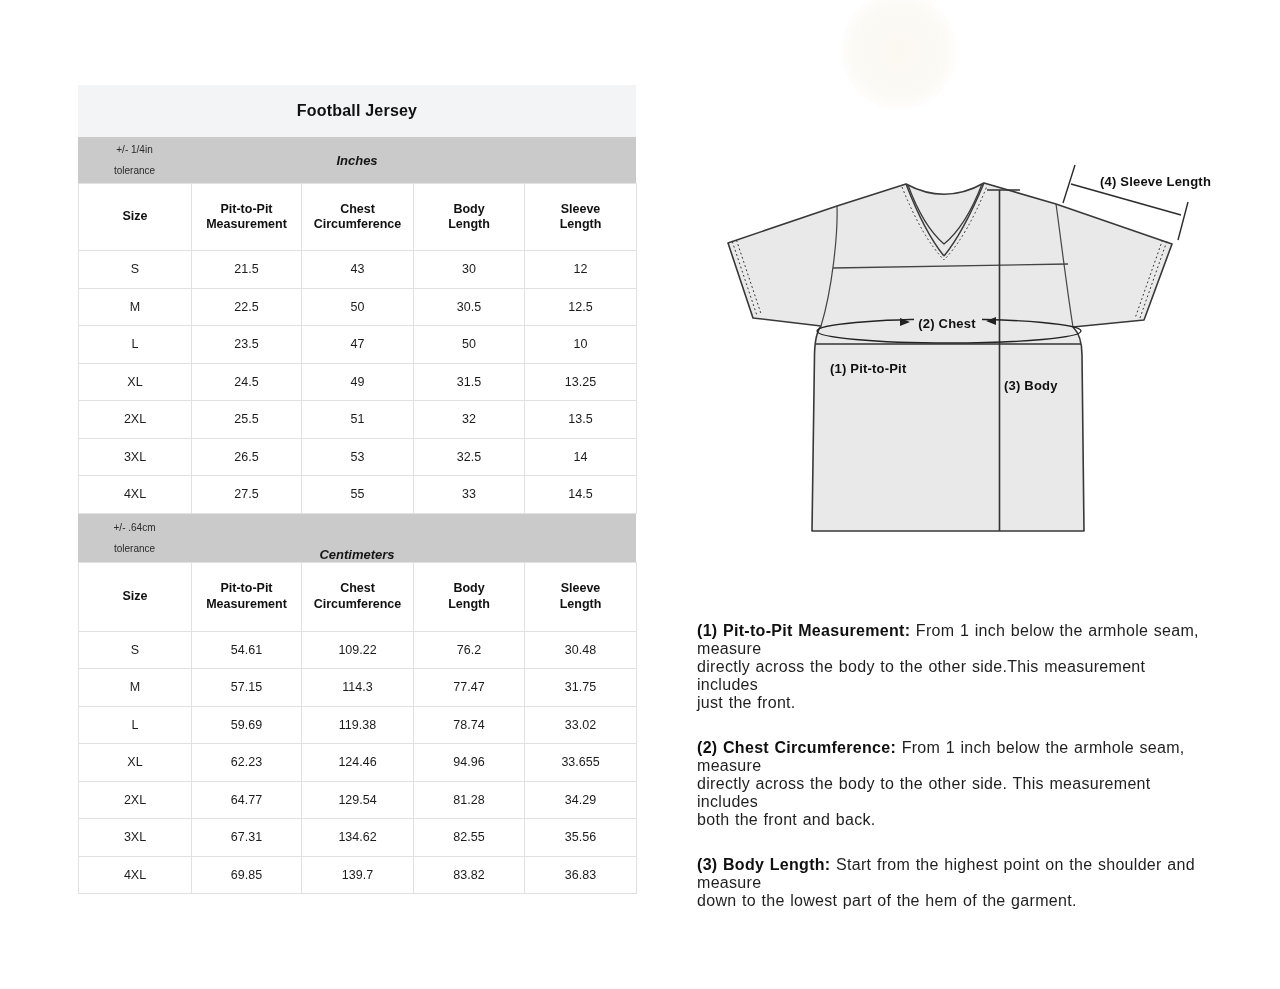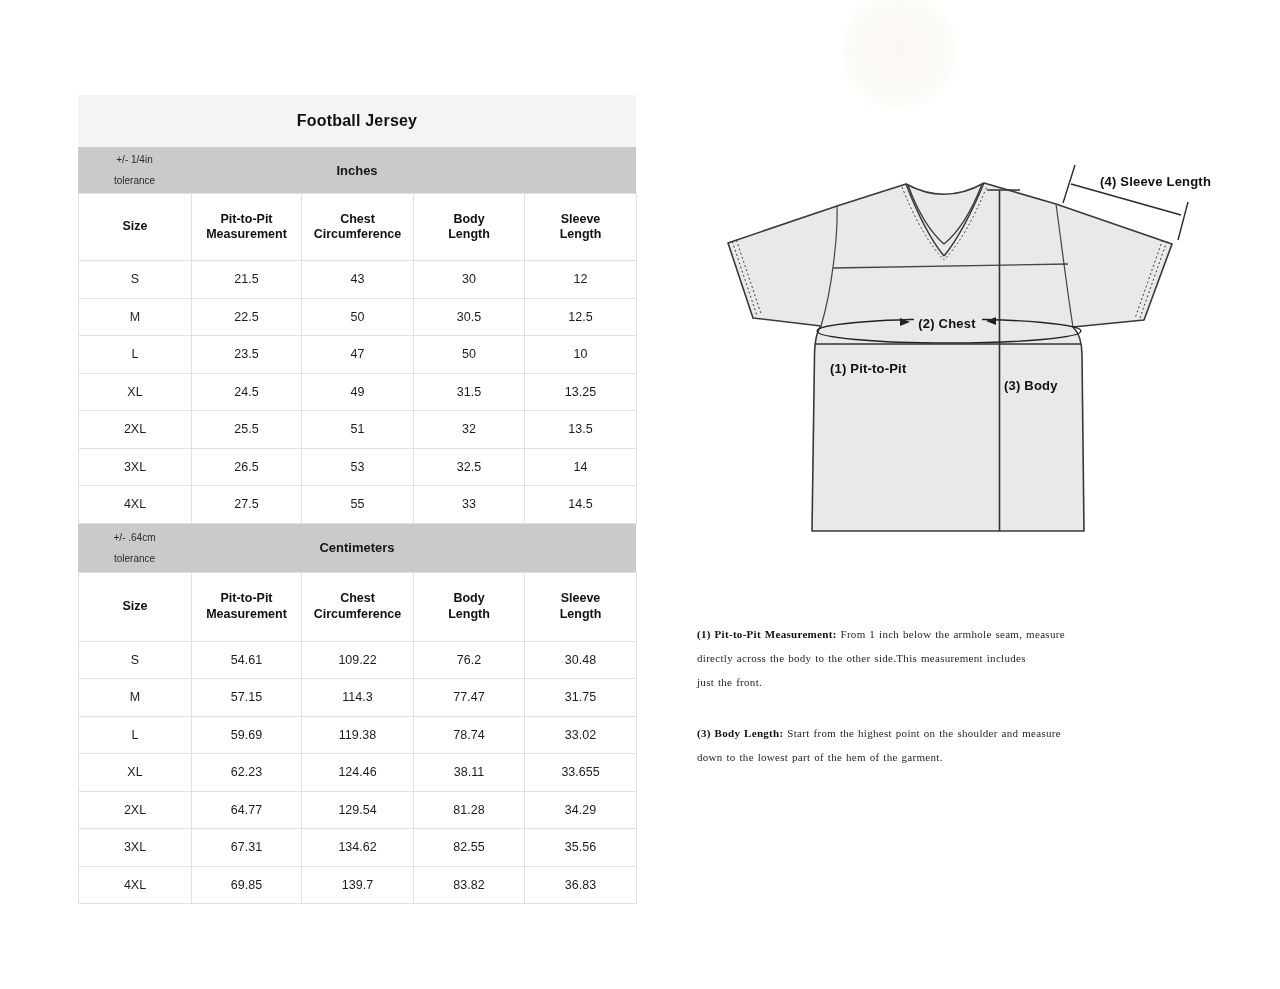--- a/index.html
+++ b/index.html
@@ -10,33 +10,33 @@
     color:#1b1b1b;
   }
   
   .watermark{
     position:absolute;left:841px;top:-8px;width:116px;height:118px;
     border-radius:50%;
     background:radial-gradient(circle,#fbf8f2 0%,#fcfaf5 55%,rgba(255,255,255,0) 78%);
   }
 
   
-  .size-chart{position:absolute;left:78px;top:95px;width:558px;}
+  .size-chart{position:absolute;left:78px;top:85px;width:558px;}
   .chart-title{
     height:52px;display:flex;align-items:center;justify-content:center;
     background:#f3f4f6;font-size:16px;font-weight:bold;color:#111;
     letter-spacing:.2px;
   }
   .unit-band{
     position:relative;background:#cacaca;
     display:flex;align-items:center;justify-content:center;
   }
   .unit-band.first{height:46px;}
-  .unit-band.second{height:48px;}
-  .unit-label{font-size:13px;font-weight:bold;color:#161616;}
+  .unit-band.second{height:48px;align-items:flex-end;}
+  .unit-label{font-size:13px;font-weight:bold;color:#161616;font-style:italic;}
   .tolerance{
     position:absolute;left:0;top:50%;transform:translateY(-50%);
     width:113px;text-align:center;font-size:10px;line-height:21px;
     color:#2a2a2a;white-space:pre-line;
   }
   table.size-table{
     border-collapse:collapse;table-layout:fixed;width:558px;
     font-size:12.5px;color:#1c1c1c;border-radius:21px;
   }
   table.size-table th,table.size-table td{
@@ -54,24 +54,23 @@
   
   .jersey-svg{position:absolute;left:700px;top:140px;}
   .jersey-svg text{
     font-family:"Liberation Sans",sans-serif;font-weight:bold;
     font-size:13px;fill:#101010;letter-spacing:.2px;
   }
 
   
   .notes{position:absolute;left:697px;top:622px;width:506px;}
   .notes p{
-    margin:0 0 27px 0;font-size:11px;line-height:24px;
+    margin:0 0 27px 0;font-size:16px;line-height:18px;
     letter-spacing:.3px;word-spacing:.8px;color:#1f1f1f;
     white-space:pre-line;
-    font-family:Liberation Serif, serif;
   }
   .notes .lead{font-weight:bold;color:#101010;}
 </style>
 </head>
 <body>
 
 <div class="watermark"></div>
 
 <div class="size-chart">
   <div class="chart-title">Football Jersey</div>
@@ -200,21 +199,21 @@
           <td>L</td>
           <td>59.69</td>
           <td>119.38</td>
           <td>78.74</td>
           <td>33.02</td>
         </tr>
         <tr>
           <td>XL</td>
           <td>62.23</td>
           <td>124.46</td>
-          <td>38.11</td>
+          <td>94.96</td>
           <td>33.655</td>
         </tr>
         <tr>
           <td>2XL</td>
           <td>64.77</td>
           <td>129.54</td>
           <td>81.28</td>
           <td>34.29</td>
         </tr>
         <tr>
@@ -270,15 +269,18 @@
   <text x="130" y="233" text-anchor="start">(1) Pit-to-Pit</text>
   <text x="247" y="188" text-anchor="middle">(2) Chest</text>
   <text x="304" y="250" text-anchor="start">(3) Body</text>
   <text x="400" y="46" text-anchor="start">(4) Sleeve Length</text>
 </svg>
 
 <div class="notes">
   <p><span class="lead">(1) Pit-to-Pit Measurement:</span> <span>From 1 inch below the armhole seam, measure
 directly across the body to the other side.This measurement includes
 just the front.</span></p>
+  <p><span class="lead">(2) Chest Circumference:</span> <span>From 1 inch below the armhole seam, measure
+directly across the body to the other side. This measurement includes
+both the front and back.</span></p>
   <p><span class="lead">(3) Body Length:</span> <span>Start from the highest point on the shoulder and measure
 down to the lowest part of the hem of the garment.</span></p>
 </div>
 
 </body></html>

